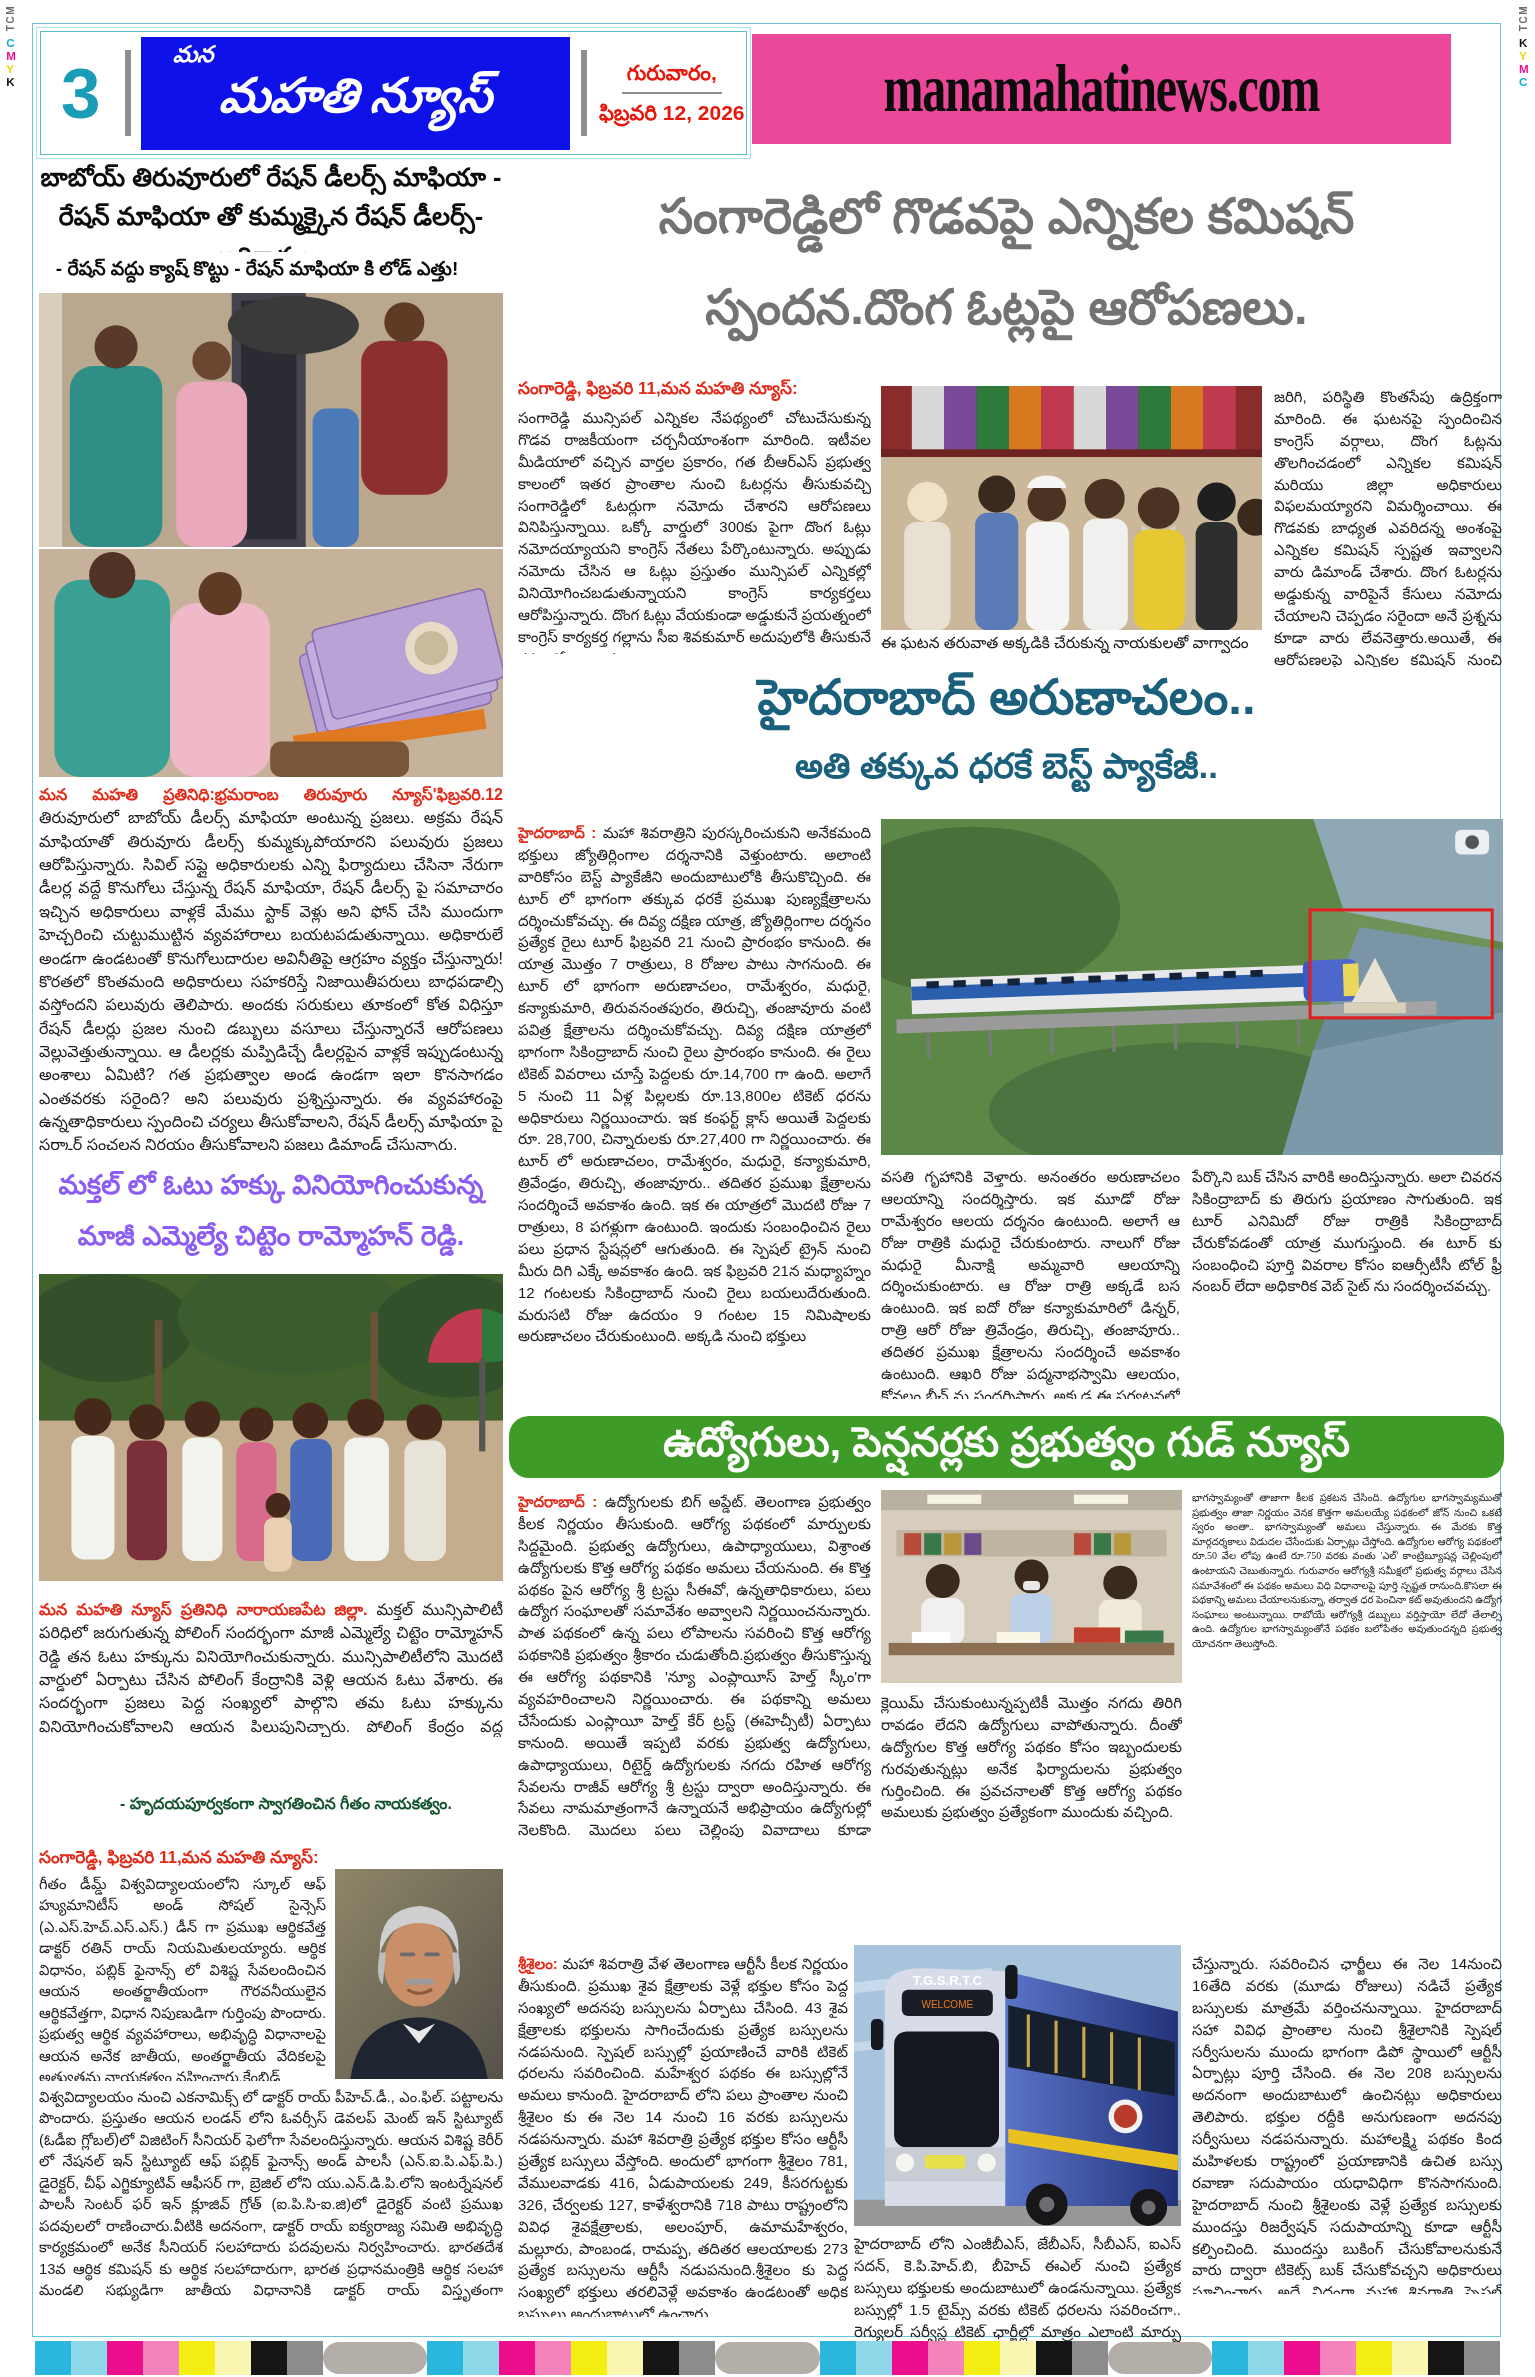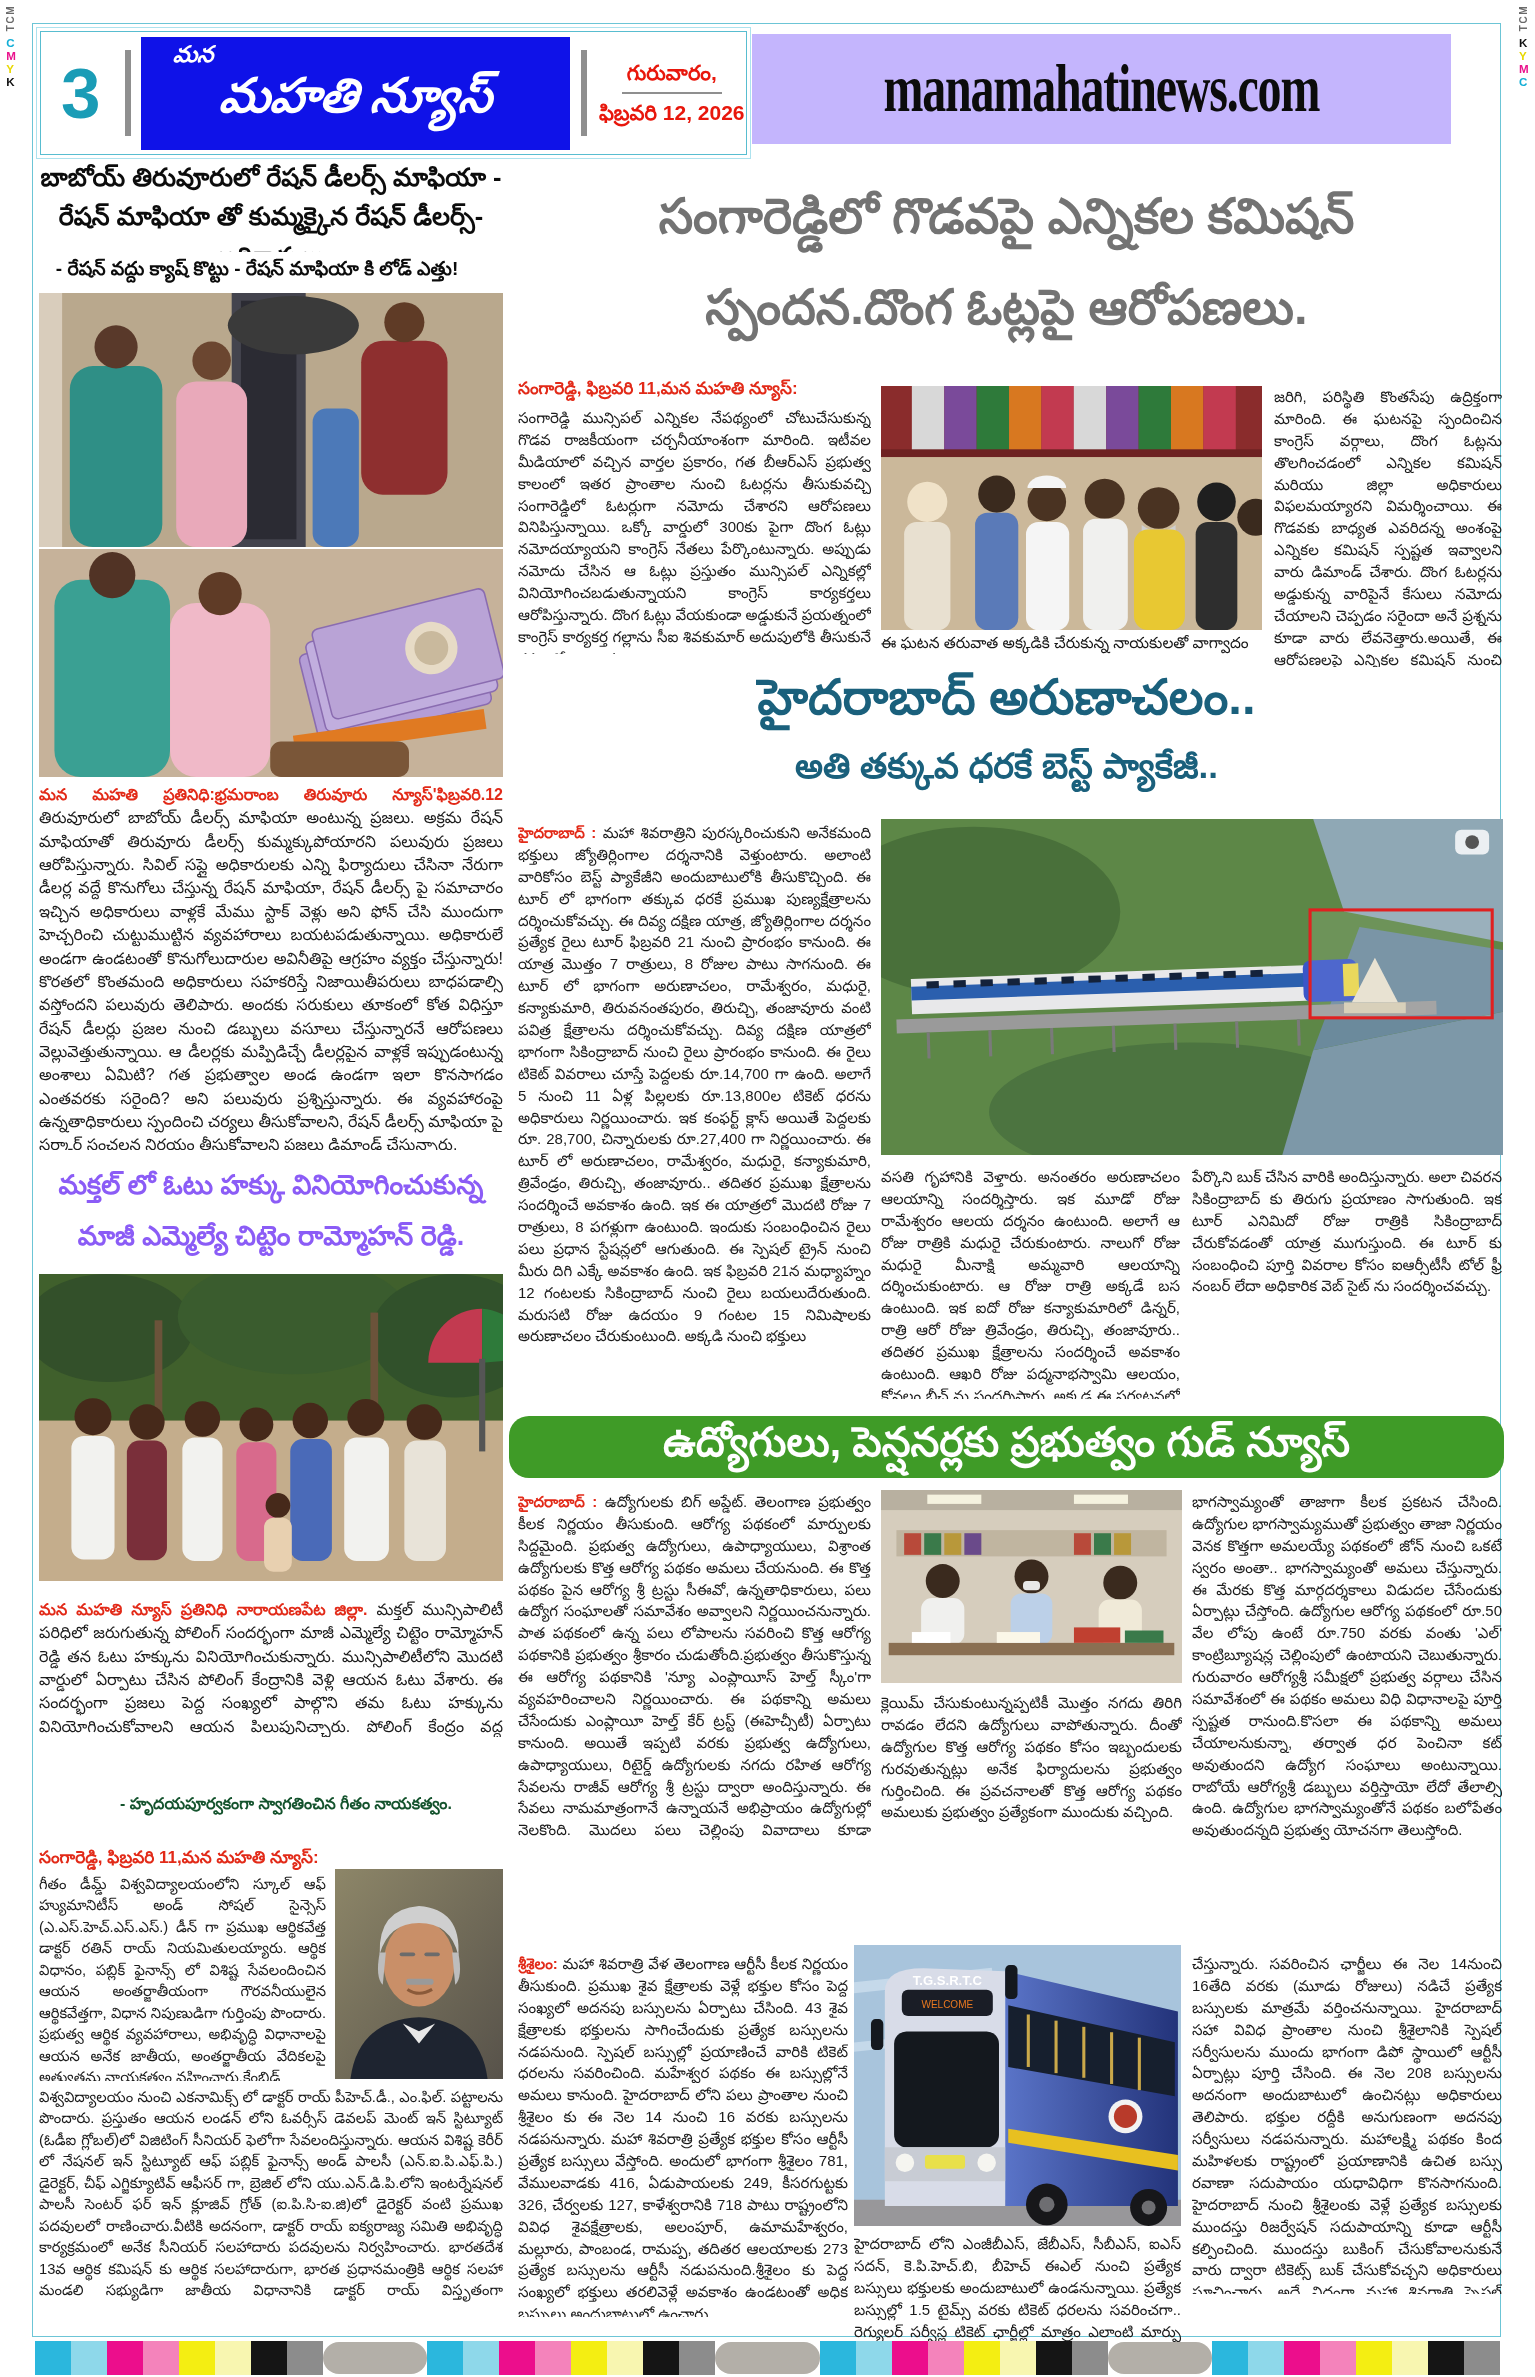--- a/index.html
+++ b/index.html
@@ -17,40 +17,40 @@
   
   #header-box{left:40px;top:31px;width:705px;height:122px;background:#fff;border:1.5px solid #58bdd0;
      box-shadow:0 0 0 3.1px #ffffff,0 0 0 3.9px #9adceb;display:flex;align-items:center;}
   #page-num{font-size:71px;font-weight:bold;color:#1a9cb6;margin:0 14px 0 20px;line-height:1;}
   .hdr-div{width:5.4px;height:86px;background:#8f8f8f;margin:0 10.8px;}
   #masthead{width:429px;height:113px;background:#0f12e8;position:relative;color:#fff;}
   #masthead .top{position:absolute;left:32px;top:4.6px;font-size:23px;font-weight:bold;font-style:italic;transform:skewX(-6deg);}
   #masthead .main{position:absolute;left:0;right:0;top:31px;text-align:center;font-size:48px;font-weight:bold;font-style:italic;transform:skewX(-6deg);}
   #date-block{flex:1;text-align:center;color:#e8170c;font-weight:bold;font-size:21px;line-height:1.25;}
   #date-block hr{border:none;border-top:2.3px solid #8f8f8f;width:100px;margin:6.2px auto;}
-  #website-band{left:752px;top:34px;width:699px;height:110px;background:#c4b5fd;display:flex;align-items:center;justify-content:center;}
+  #website-band{left:752px;top:34px;width:699px;height:110px;background:#ec4899;display:flex;align-items:center;justify-content:center;}
   #website-band span{font-family:"Liberation Serif","DejaVu Serif",serif;font-weight:bold;font-size:60px;color:#0c0c0c;transform:scaleX(.8) scaleY(1.12);letter-spacing:-1.5px;}
   
   #ration-headline{left:39px;top:158px;width:464px;height:94px;text-align:center;font-size:25.4px;font-weight:800;line-height:1.55;color:#0c0c0c;overflow:hidden;}
   #ration-subhead{left:25px;top:258px;width:464px;text-align:center;font-size:19px;font-weight:bold;color:#0c0c0c;}
   #main-headline{left:509px;top:171px;width:995px;text-align:center;color:#737373;font-weight:800;font-size:49px;line-height:1.85;}
   #sg-dateline{left:518px;top:379px;width:353px;font-size:17px;}
   #sg-col1{left:518px;top:407px;width:353px;height:247px;font-size:15px;}
   #sg-caption{left:881px;top:634px;width:381px;font-size:15.4px;color:#151515;}
   #sg-col2{left:1274px;top:386px;width:228px;height:281px;font-size:15px;}
   #train-h1{left:509px;top:669px;width:995px;text-align:center;color:#1a607c;font-weight:800;font-size:49px;}
   #train-h2{left:509px;top:746px;width:995px;text-align:center;color:#1a607c;font-weight:800;font-size:35px;}
   #train-col1{left:518px;top:822px;width:353px;height:541px;font-size:15px;}
   #train-col2{left:881px;top:1166px;width:299px;height:233px;font-size:15px;}
   #train-col3{left:1192px;top:1166px;width:310px;height:233px;font-size:15px;}
   #emp-banner{left:509px;top:1416px;width:995px;height:62px;background:#3f9b27;border-radius:20px;display:flex;align-items:center;justify-content:center;}
   #emp-banner span{color:#fff;font-size:41px;font-weight:800;}
   #emp-col1{left:518px;top:1491px;width:353px;height:349px;font-size:15px;}
   #emp-col2{left:881px;top:1692px;width:301px;height:148px;font-size:15px;}
-  #emp-col3{left:1192px;top:1491px;width:310px;height:349px;font-size:15px;}
+  #emp-col3{left:1192px;top:1491px;width:310px;height:349px;font-size:10px;font-family:Liberation Serif, serif;}
   #bus-headline{left:509px;top:1849px;width:995px;text-align:center;color:#2050c0;font-weight:800;font-size:45px;}
   #bus-col1{left:518px;top:1953px;width:330px;height:364px;font-size:15px;}
   #bus-below{left:854px;top:2233px;width:327px;height:123px;font-size:15px;}
   #bus-col2{left:1192px;top:1953px;width:310px;height:341px;font-size:15px;}
   #ration-body{left:39px;top:783px;width:464px;height:367px;font-size:16px;}
   #maktal-headline{left:39px;top:1160px;width:464px;height:110px;text-align:center;color:#8b5cf6;font-weight:800;font-size:27px;line-height:1.9;overflow:hidden;}
   #maktal-body{left:39px;top:1598px;width:464px;height:139px;font-size:16px;}
   #geetham-headline{left:39px;top:1740px;width:464px;text-align:center;color:#2e9e2e;font-weight:800;font-size:31px;}
   #geetham-subhead{left:54px;top:1795px;width:464px;text-align:center;font-size:16px;font-weight:bold;color:#14532d;}
   #geetham-dateline{left:39px;top:1848px;width:464px;font-size:17px;}

